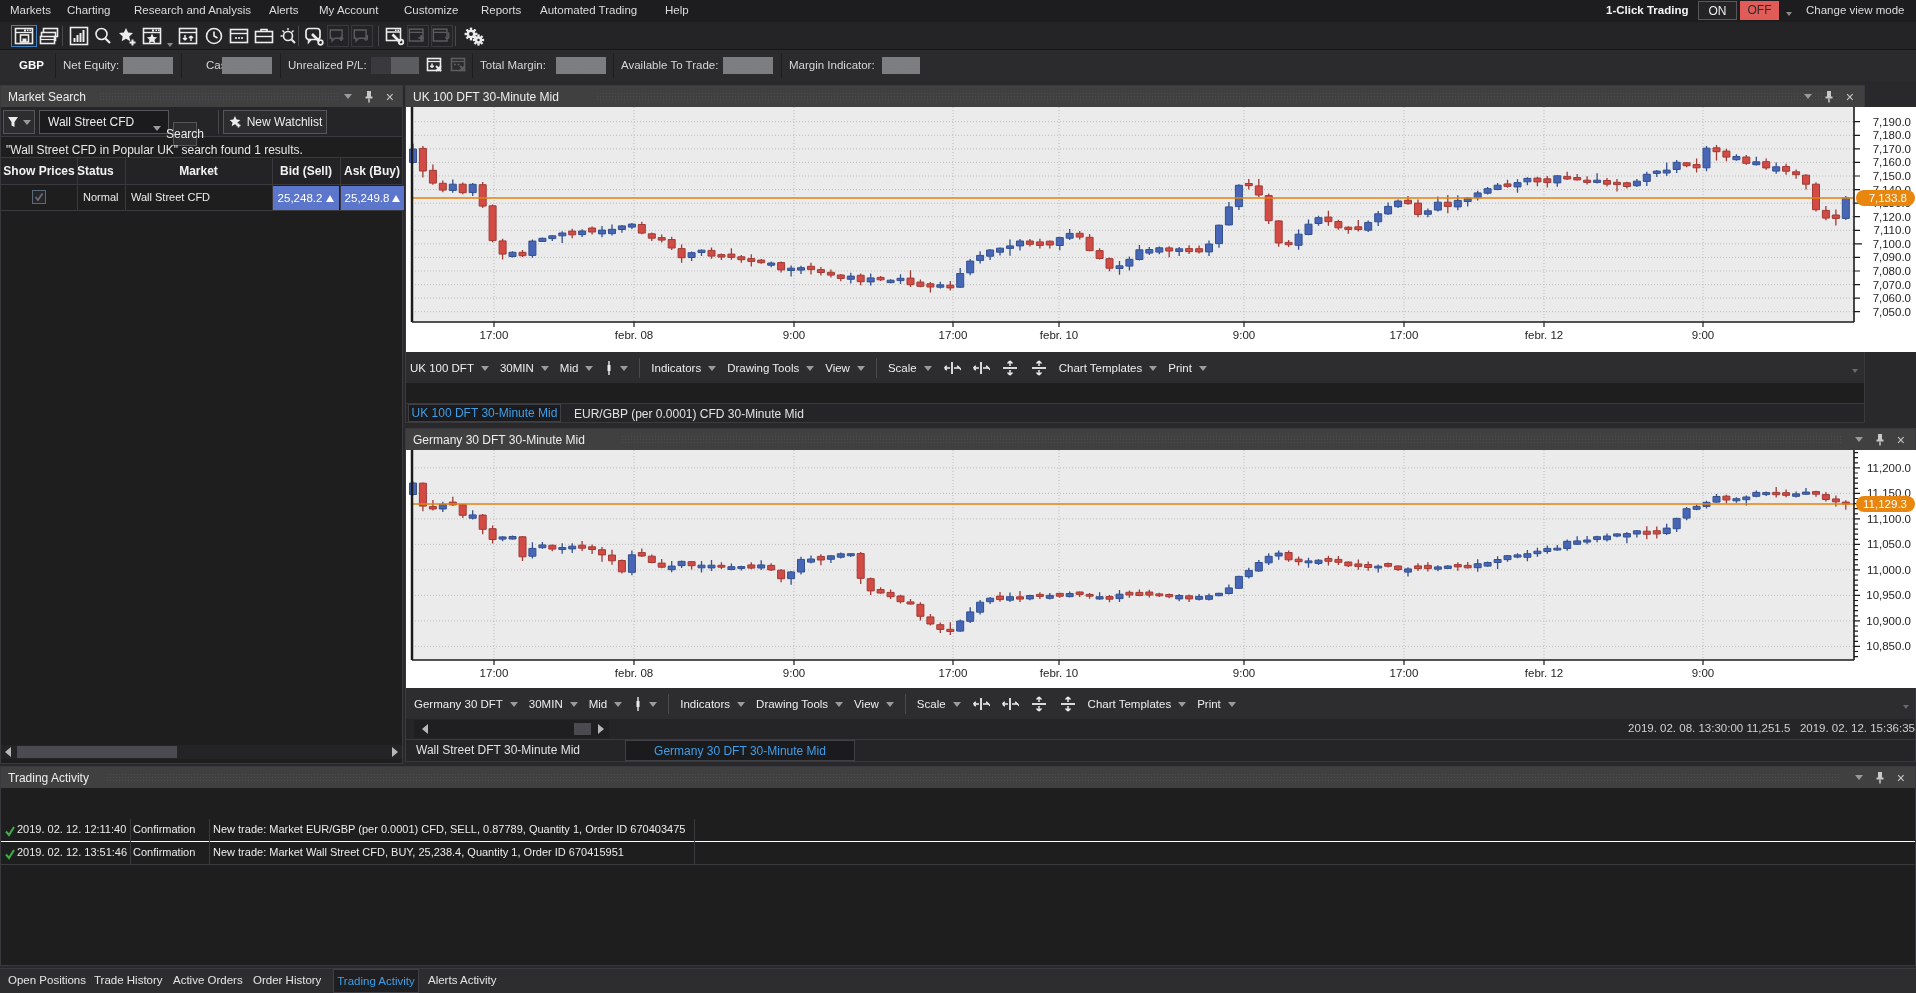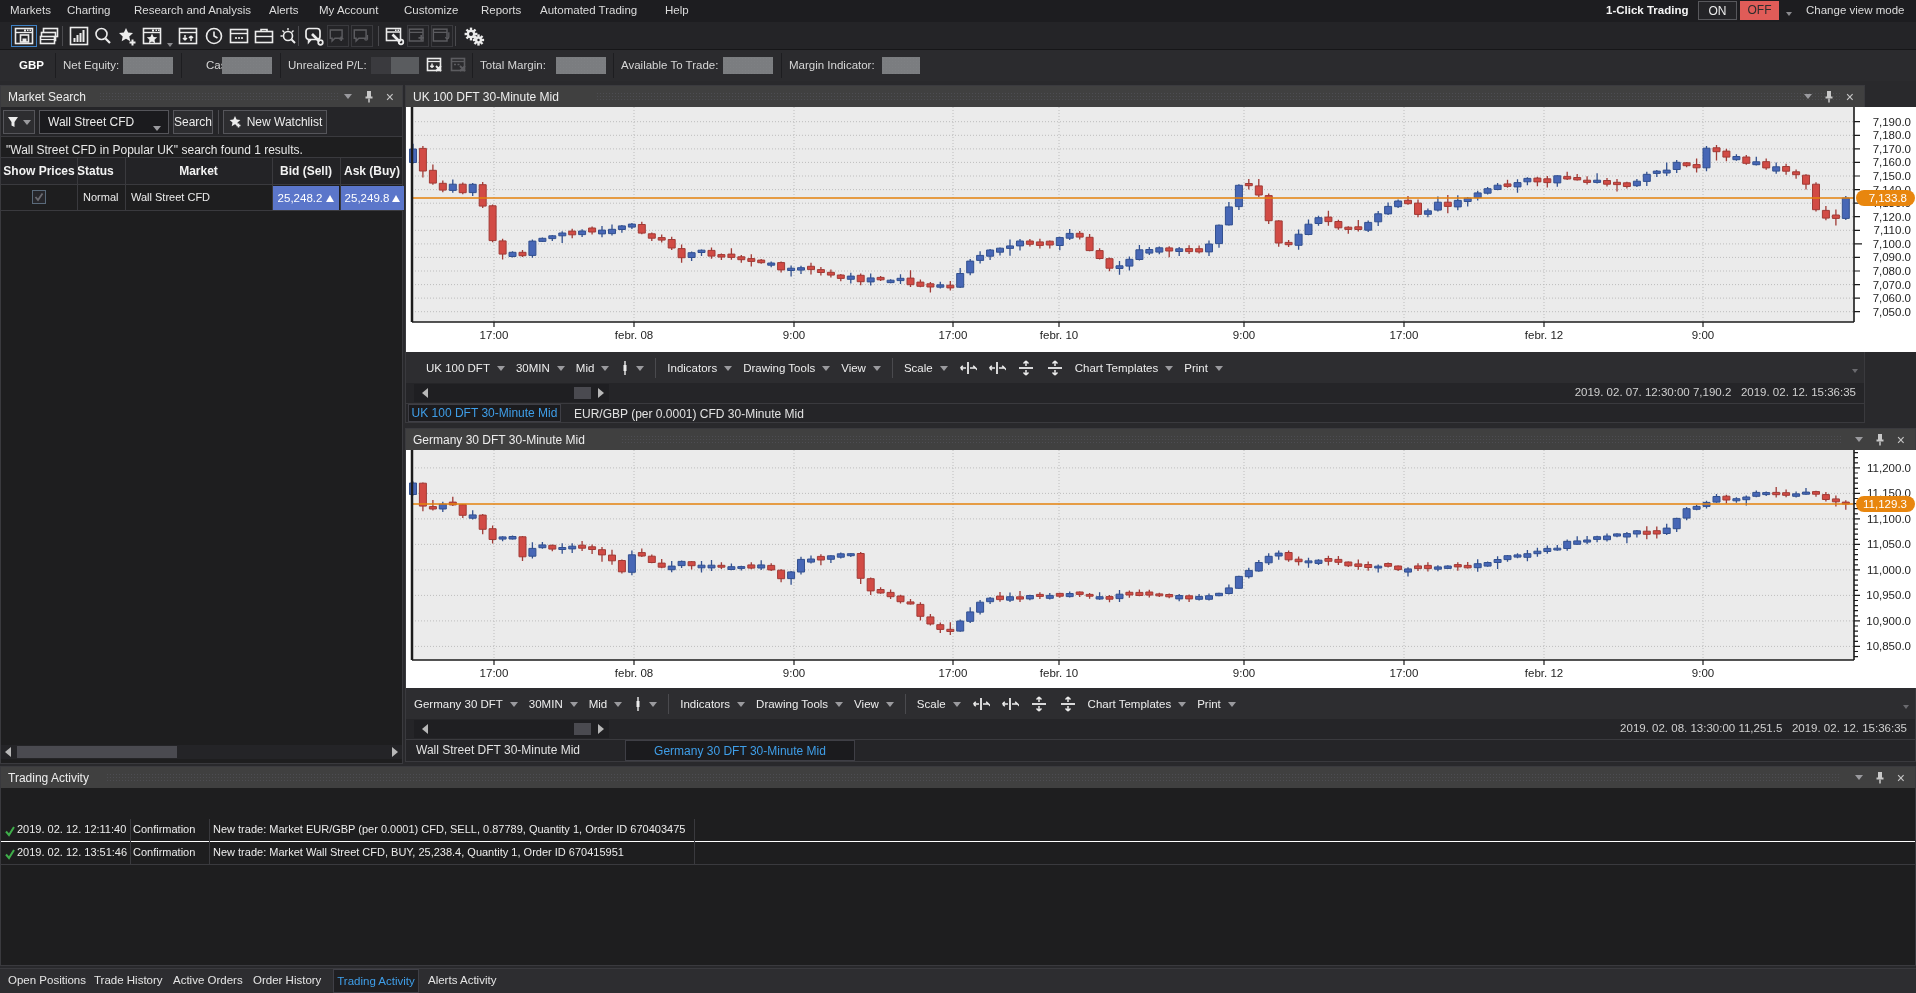--- a/index.html
+++ b/index.html
@@ -256,21 +256,21 @@
       </div>
     </div>
     <div style="position:absolute;left:0;top:21px;width:100%;height:30px;background:#252528;border-bottom:1px solid #3a3a3e">
       <div class="btn" style="position:absolute;left:2px;top:3px;width:32px;height:24px;gap:4px">
         <svg width="12" height="12" viewBox="0 0 12 12" style="">
           <path d="M1 1h10L7.5 6v5l-3-1.5V6z" fill="#ececec"></path>
         </svg>
         <span style="display:inline-block;width:0;height:0;border-left:4px solid transparent;border-right:4px solid transparent;border-top:5px solid #9a9a9e;vertical-align:middle"></span>
       </div>
       <div class="btn" style="position:absolute;left:38px;top:3px;width:130px;height:24px;justify-content:flex-start;padding-left:8px;background:#1b1b1e">Wall Street CFD<span style="position:absolute;right:7px;top:10px"><span style="display:inline-block;width:0;height:0;border-left:4px solid transparent;border-right:4px solid transparent;border-top:5px solid #9a9a9e;vertical-align:middle"></span></span></div>
-      <div class="btn" style="position:absolute;left:172px;top:3px;width:40px;height:24px">Search</div>
+      <div class="btn" style="position:absolute;left:172px;top:15px;width:24px;height:24px">Search</div>
       <div style="position:absolute;left:217px;top:3px;width:1px;height:24px;background:#4a4a4e"></div>
       <div class="btn" style="position:absolute;left:222px;top:3px;width:104px;height:24px;gap:5px"><svg width="14" height="14" viewBox="0 0 14 14" style="">
           <path d="M7 1l1.6 3.5 3.8.4-2.9 2.5.8 3.8L7 9.3l-3.3 1.9.8-3.8L1.6 4.9l3.8-.4z" fill="#ececec"></path>
           <path d="M10.5 8.5v4M8.5 10.5h4" stroke="#ececec" stroke-width="1.6"></path>
         </svg>New Watchlist</div>
     </div>
     <div style="position:absolute;left:5px;top:57px;color:#e8e8e8;font-size:12px">"Wall Street CFD in Popular UK" search found 1 results.</div>
     <div style="position:absolute;left:0;top:71px;width:100%;height:113px;border-top:1px solid #3a3a3e">
       <div style="position:absolute;left:0;top:0;width:100%;height:27px;background:#232326;border-bottom:1px solid #3a3a3e">
         <div style="position:absolute;left:0px;width:76px;top:6px;text-align:center" class="grid-bh">Show Prices</div>
@@ -353,21 +353,21 @@
       <text x="1505" y="154.4" font-size="11.5" fill="#1e1e1e" text-anchor="end" font-family="Liberation Sans, sans-serif">7,090.0</text>
       <text x="1505" y="168.0" font-size="11.5" fill="#1e1e1e" text-anchor="end" font-family="Liberation Sans, sans-serif">7,080.0</text>
       <text x="1505" y="181.6" font-size="11.5" fill="#1e1e1e" text-anchor="end" font-family="Liberation Sans, sans-serif">7,070.0</text>
       <text x="1505" y="195.1" font-size="11.5" fill="#1e1e1e" text-anchor="end" font-family="Liberation Sans, sans-serif">7,060.0</text>
       <text x="1505" y="208.7" font-size="11.5" fill="#1e1e1e" text-anchor="end" font-family="Liberation Sans, sans-serif">7,050.0</text>
       <path d="M1448 14.7h6M1448 28.3h6M1448 41.9h6M1448 55.4h6M1448 69.0h6M1448 82.6h6M1448 96.2h6M1448 109.7h6M1448 123.3h6M1448 136.9h8M1448 150.4h6M1448 164.0h6M1448 177.6h6M1448 191.1h6M1448 204.7h6" stroke="#1b1b1b" stroke-width="1.2" fill="none"></path>
       <rect x="1450" y="83.0" width="59" height="16" rx="8" fill="#e8860e"></rect>
       <text x="1501" y="95.0" font-size="11.5" fill="#ffffff" text-anchor="end" font-family="Liberation Sans, sans-serif">7,133.8</text>
     </svg>
     <div class="ctoolbar" style="top:266px;height:31px">
-      <div class="it" style="margin-left:20px">UK 100 DFT<span class="c"><span style="display:inline-block;width:0;height:0;border-left:4px solid transparent;border-right:4px solid transparent;border-top:5px solid #9a9a9e;vertical-align:middle"></span></span></div>
+      <div class="it" style="margin-left:4px">UK 100 DFT<span class="c"><span style="display:inline-block;width:0;height:0;border-left:4px solid transparent;border-right:4px solid transparent;border-top:5px solid #9a9a9e;vertical-align:middle"></span></span></div>
       <div class="it">30MIN<span class="c"><span style="display:inline-block;width:0;height:0;border-left:4px solid transparent;border-right:4px solid transparent;border-top:5px solid #9a9a9e;vertical-align:middle"></span></span></div>
       <div class="it">Mid<span class="c"><span style="display:inline-block;width:0;height:0;border-left:4px solid transparent;border-right:4px solid transparent;border-top:5px solid #9a9a9e;vertical-align:middle"></span></span></div>
       <div class="it">
         <svg width="9" height="14" viewBox="0 0 9 14" style="">
           <rect x="3.5" y="4" width="3" height="6" fill="#ececec"></rect>
           <path d="M5 0v4M5 10v4" stroke="#ececec" stroke-width="1.4"></path>
         </svg>
         <span class="c"><span style="display:inline-block;width:0;height:0;border-left:4px solid transparent;border-right:4px solid transparent;border-top:5px solid #9a9a9e;vertical-align:middle"></span></span>
       </div>
       <div class="it" style="width:1px;height:20px;background:#4a4a4e"></div>
@@ -396,28 +396,20 @@
       </div>
       <div class="it">
         <svg width="18" height="16" viewBox="0 0 18 16" style="">
           <path d="M2 8h14" stroke="#ececec" stroke-width="1.8"></path>
           <path d="M9 6V1m0 0L6.5 3.5M9 1l2.5 2.5M9 10v5m0 0l-2.5-2.5M9 15l2.5-2.5" stroke="#ececec" stroke-width="1.5" fill="none"></path>
         </svg>
       </div>
       <div class="it">Chart Templates<span class="c"><span style="display:inline-block;width:0;height:0;border-left:4px solid transparent;border-right:4px solid transparent;border-top:5px solid #9a9a9e;vertical-align:middle"></span></span></div>
       <div class="it">Print<span class="c"><span style="display:inline-block;width:0;height:0;border-left:4px solid transparent;border-right:4px solid transparent;border-top:5px solid #9a9a9e;vertical-align:middle"></span></span></div>
       <div style="position:absolute;right:6px;top:12px"><span style="display:inline-block;width:0;height:0;border-left:3px solid transparent;border-right:3px solid transparent;border-top:4px solid #6a6a6e;vertical-align:middle"></span></div>
-    </div>
-    <div style="position:absolute;left:0;top:297px;height:20px;right:0;background:#252528">
-      <div class="scrl" style="left:8px;top:1px;width:195px;height:18px">
-        <div class="arrL" style="left:8px;top:4px"></div>
-        <div class="thumb" style="left:160px;top:3px;width:17px;height:12px"></div>
-        <div class="arrR" style="left:184px;top:4px"></div>
-      </div>
-      <div style="position:absolute;right:8px;top:3px;font-size:11.5px;color:#d0d0d0">2019. 02. 07. 12:30:00 7,190.2&nbsp;&nbsp;&nbsp;2019. 02. 12. 15:36:35</div>
     </div>
     <div class="tabrow" style="top:317px;height:19px">
       <div class="atab" style="left:2px;width:153px">UK 100 DFT 30-Minute Mid</div>
       <div style="position:absolute;left:168px;top:3px">EUR/GBP (per 0.0001) CFD 30-Minute Mid</div>
     </div>
   </div>
 <div class="abs panel" style="left:405px;top:428px;width:1511px;height:334px">
     <div class="ptitle">
       <span class="t">Germany 30 DFT 30-Minute Mid</span>
       <div class="dots" style="left:215px;width:1220px"></div>
@@ -510,21 +502,21 @@
       <div class="it">Chart Templates<span class="c"><span style="display:inline-block;width:0;height:0;border-left:4px solid transparent;border-right:4px solid transparent;border-top:5px solid #9a9a9e;vertical-align:middle"></span></span></div>
       <div class="it">Print<span class="c"><span style="display:inline-block;width:0;height:0;border-left:4px solid transparent;border-right:4px solid transparent;border-top:5px solid #9a9a9e;vertical-align:middle"></span></span></div>
       <div style="position:absolute;right:6px;top:12px"><span style="display:inline-block;width:0;height:0;border-left:3px solid transparent;border-right:3px solid transparent;border-top:4px solid #6a6a6e;vertical-align:middle"></span></div>
     </div>
     <div style="position:absolute;left:0;top:290px;height:20px;right:0;background:#252528">
       <div class="scrl" style="left:8px;top:1px;width:195px;height:18px">
         <div class="arrL" style="left:8px;top:4px"></div>
         <div class="thumb" style="left:160px;top:3px;width:17px;height:12px"></div>
         <div class="arrR" style="left:184px;top:4px"></div>
       </div>
-      <div style="position:absolute;right:8px;top:3px;font-size:11.5px;color:#d0d0d0">2019. 02. 08. 13:30:00 11,251.5&nbsp;&nbsp;&nbsp;2019. 02. 12. 15:36:35</div>
+      <div style="position:absolute;right:0;top:3px;font-size:11.5px;color:#d0d0d0">2019. 02. 08. 13:30:00 11,251.5&nbsp;&nbsp;&nbsp;2019. 02. 12. 15:36:35</div>
     </div>
     <div class="tabrow" style="top:310px;height:22px">
       <div style="position:absolute;left:10px;top:3px">Wall Street DFT 30-Minute Mid</div>
       <div class="atab" style="left:219px;width:230px">Germany 30 DFT 30-Minute Mid</div>
     </div>
   </div>
 <div class="abs panel" style="left:0;top:766px;width:1916px;height:200px">
     <div class="ptitle">
       <span class="t">Trading Activity</span>
       <div class="dots" style="left:105px;width:1735px"></div>

